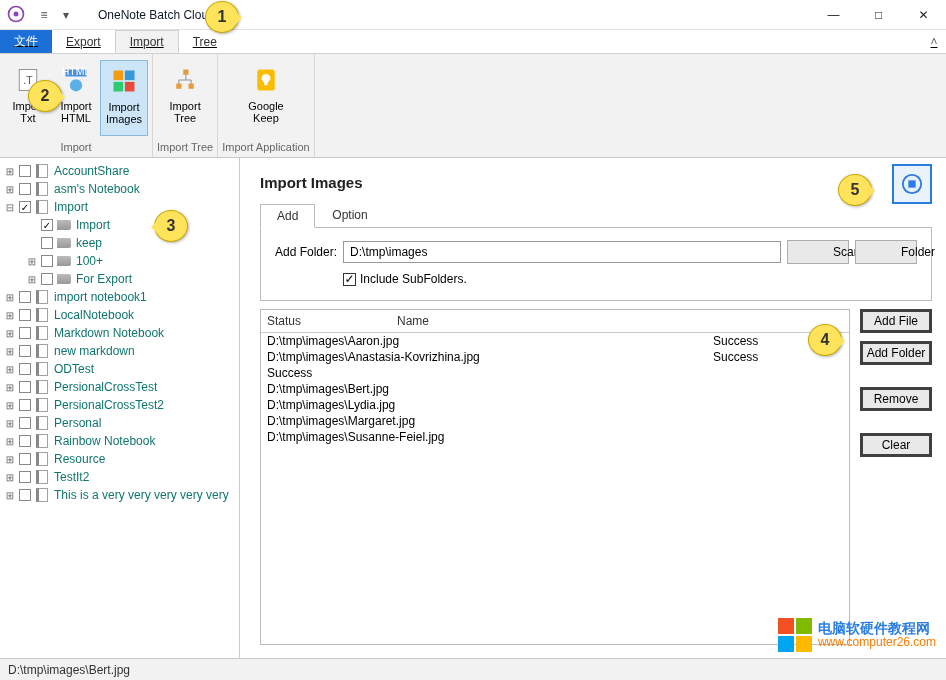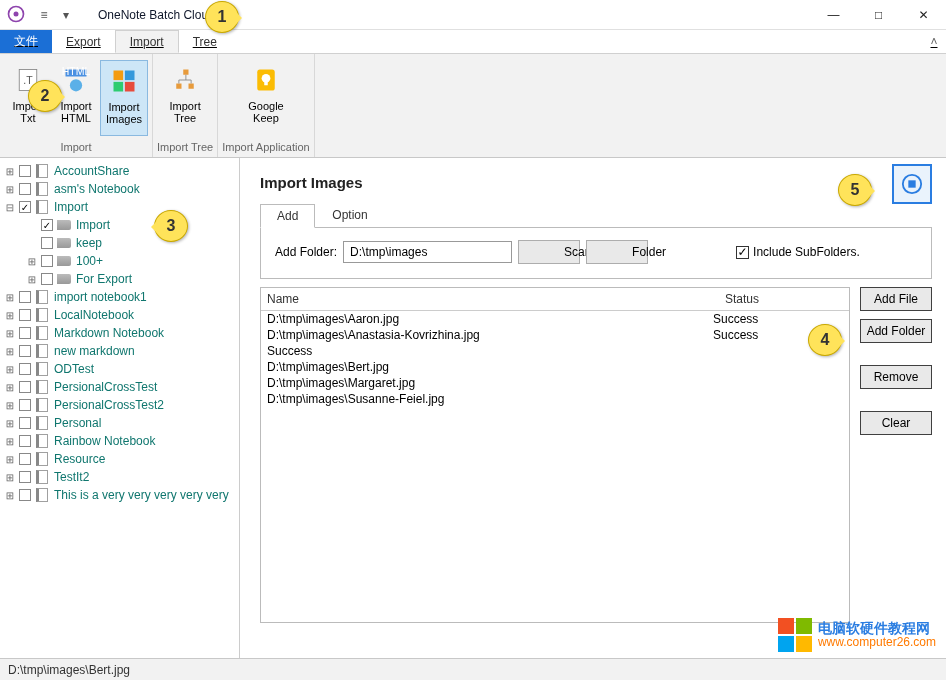--- a/index.html
+++ b/index.html
@@ -46,36 +46,36 @@
 
 .content { flex: 1; padding: 10px 14px 0 20px; position: relative; }
 .pagetitle { font-size: 15px; font-weight: bold; margin: 6px 0 12px; color: #222; }
 .stopbtn { position: absolute; top: 6px; right: 14px; width: 40px; height: 40px; border: 2px solid #2a7de1; display: flex; align-items: center; justify-content: center; background: #eaf3fc; }
 
 
 .ptabs { display: flex; border-bottom: 1px solid #bbb; }
 .ptab { padding: 4px 16px; border: 1px solid transparent; border-bottom: none; color: #333; }
 .ptab.active { background: #fff; border: 1px solid #bbb; border-bottom: 1px solid #fff; position: relative; top: 1px; }
 
-.addfolder { border: 1px solid #bbb; border-top: none; padding: 12px 14px 14px; display: flex; flex-direction: row; gap: 20px; }
+.addfolder { border: 1px solid #bbb; border-top: none; padding: 12px 14px 14px; display: flex; flex-direction: column; gap: 8px; }
 .afrow { display: flex; align-items: center; gap: 6px; }
 .afrow .afin { flex: 1; height: 22px; border: 1px solid #999; padding: 0 6px; }
 .afrow .afbtn { width: 62px; height: 24px; background: #e9e9e9; border: 1px solid #adadad; padding-left: 45px; }
 .subrow { padding-left: 68px; display: flex; align-items: center; gap: 4px; }
 .subcb { width: 13px; height: 13px; border: 1px solid #333; display: flex; align-items: center; justify-content: center; color: #000; }
 
 .filearea { display: flex; gap: 10px; margin-top: 8px; }
 .filelist { flex: 1; border: 1px solid #bbb; height: 336px; }
 .filehdr { display: flex; border-bottom: 1px solid #ccc; background: #fff; }
 .filehdr .col { padding: 4px 6px; color: #333; }
 .filerows .frow { display: flex; padding: 1px 6px; }
 .colname { flex: 1; }
 .colstatus { width: 130px; }
 .sidebtns { display: flex; flex-direction: column; gap: 8px; width: 72px; }
-.sidebtns .sbtn { height: 24px; background: #e9e9e9; border: 1px solid #404040; display: flex; align-items: center; justify-content: center; }
+.sidebtns .sbtn { height: 24px; background: #e9e9e9; border: 3px solid #404040; display: flex; align-items: center; justify-content: center; }
 
 
 .statusbar { height: 22px; background: #f2f2f2; border-top: 1px solid #c8c8c8; display: flex; align-items: center; padding: 0 8px; color: #333; }
 
 
 .balloon { position: absolute; background: #ffe35a; border: 1px solid #c9a800; border-radius: 50%; width: 34px; height: 32px; display: flex; align-items: center; justify-content: center; font-size: 16px; font-weight: bold; color: #333; box-shadow: 1px 1px 3px rgba(0,0,0,0.3); z-index: 50; }
 .balloon::after { content: ""; position: absolute; right: -10px; top: 10px; border: 6px solid transparent; border-left-color: #ffe35a; }
 .balloon.left::after { left: -10px; right: auto; border-left-color: transparent; border-right-color: #ffe35a; }
 
 
@@ -371,37 +371,41 @@
       </div>
       <div class="subrow">
         <div class="subcb">✓</div>
         <span>Include SubFolders.</span>
       </div>
     </div>
 
     <div class="filearea">
       <div class="filelist">
         <div class="filehdr">
+          <div class="col colstatus">Status</div>
           <div class="col colname">Name</div>
-          <div class="col colstatus">Status</div>
         </div>
         <div class="filerows" id="filerows">
             <div class="frow">
               <div class="colname">D:\tmp\images\Aaron.jpg</div>
               <div class="colstatus">Success</div>
             </div>
             <div class="frow">
               <div class="colname">D:\tmp\images\Anastasia-Kovrizhina.jpg</div>
               <div class="colstatus">Success</div>
             </div>
             <div class="frow">
               <div class="colstatus">Success</div>
             </div>
             <div class="frow">
               <div class="colname">D:\tmp\images\Bert.jpg</div>
+              <div class="colstatus"></div>
+            </div>
+            <div class="frow">
+              <div class="colname">D:\tmp\images\Lydia.jpg</div>
               <div class="colstatus"></div>
             </div>
             <div class="frow">
               <div class="colname">D:\tmp\images\Margaret.jpg</div>
               <div class="colstatus"></div>
             </div>
             <div class="frow">
               <div class="colname">D:\tmp\images\Susanne-Feiel.jpg</div>
               <div class="colstatus"></div>
             </div>

